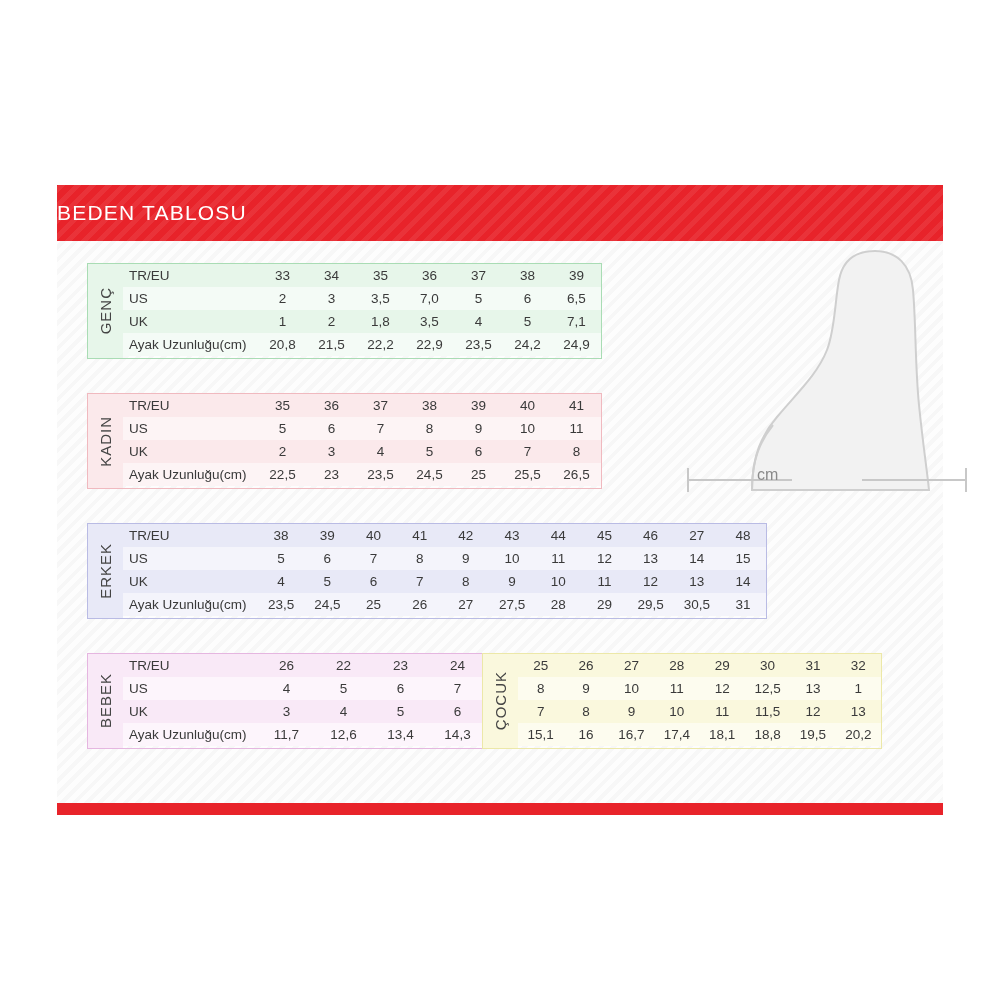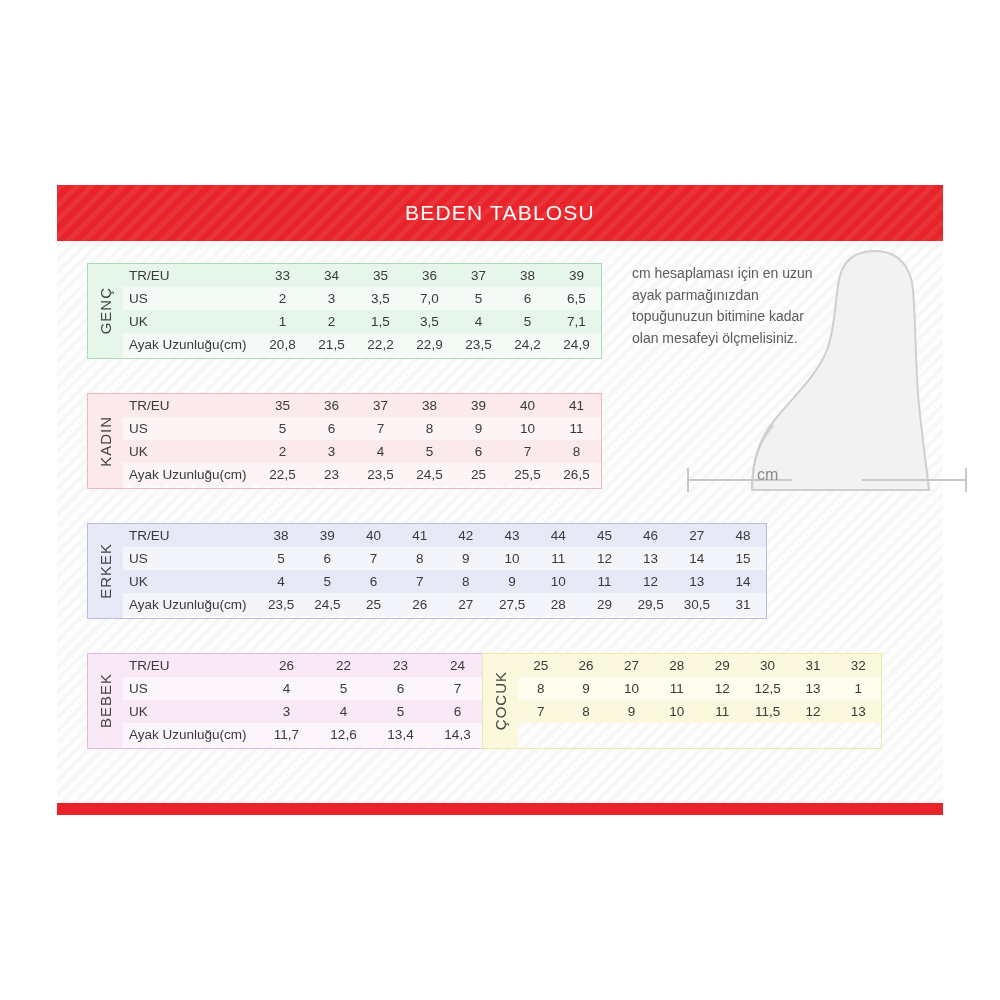--- a/index.html
+++ b/index.html
@@ -36,21 +36,21 @@
     width: 886px;
     height: 56px;
     background: #e8232a;
     background-image: repeating-linear-gradient(
       -45deg,
       rgba(255,255,255,0.07) 0px, rgba(255,255,255,0.07) 5px,
       rgba(0,0,0,0.0) 5px, rgba(0,0,0,0.0) 11px
     );
     display: flex;
     align-items: center;
-    justify-content: center;
+    justify-content: flex-start;
   }
   .header-title {
     color: #ffffff;
     font-size: 21px;
     letter-spacing: 1.2px;
     font-weight: 400;
   }
   .bottom-bar {
     position: absolute;
     left: 0;
@@ -208,21 +208,21 @@
             <span>5</span>
             <span>6</span>
             <span>6,5</span>
           </span>
         </div>
         <div class="row">
           <span class="rowlabel">UK</span>
           <span class="cells">
             <span>1</span>
             <span>2</span>
-            <span>1,5</span>
+            <span>1,8</span>
             <span>3,5</span>
             <span>4</span>
             <span>5</span>
             <span>7,1</span>
           </span>
         </div>
         <div class="row">
           <span class="rowlabel">Ayak Uzunluğu(cm)</span>
           <span class="cells">
             <span>20,8</span>
@@ -443,33 +443,44 @@
             <span>7</span>
             <span>8</span>
             <span>9</span>
             <span>10</span>
             <span>11</span>
             <span>11,5</span>
             <span>12</span>
             <span>13</span>
           </span>
         </div>
+        <div class="row">
+          <span class="cells">
+            <span>15,1</span>
+            <span>16</span>
+            <span>16,7</span>
+            <span>17,4</span>
+            <span>18,1</span>
+            <span>18,8</span>
+            <span>19,5</span>
+            <span>20,2</span>
+          </span>
+        </div>
       </div>
     </div>
 
     <svg class="foot" viewBox="0 0 280 260">
       <path d="M95 245 C95 210 105 190 120 172 C140 148 160 130 170 105 C178 85 178 55 182 35 C186 14 200 6 218 6 C240 6 254 20 256 45 C259 78 258 120 262 160 C266 200 270 225 272 245 Z" fill="#f2f2f2" stroke="#cfcfcf" stroke-width="2"></path>
       <path d="M95 245 C95 215 103 196 116 180" fill="none" stroke="#cfcfcf" stroke-width="2"></path>
     </svg>
 
     <svg style="position:absolute;left:625px;top:275px;width:290px;height:40px;" viewBox="0 0 290 40">
       <line x1="6" y1="20" x2="110" y2="20" stroke="#c8c8c8" stroke-width="2"></line>
       <line x1="180" y1="20" x2="284" y2="20" stroke="#c8c8c8" stroke-width="2"></line>
       <line x1="6" y1="8" x2="6" y2="32" stroke="#c8c8c8" stroke-width="2"></line>
       <line x1="284" y1="8" x2="284" y2="32" stroke="#c8c8c8" stroke-width="2"></line>
     </svg>
     <div class="cm-label">cm</div>
 
-    <div class="note">cm hesaplaması için en uzun ayak parmağınızdan topuğunuzun bitimine kadar olan mesafeyi ölçmelisiniz.</div>
 
     <div class="bottom-bar"></div>
   </div>
 </div>
 
 </body></html>

